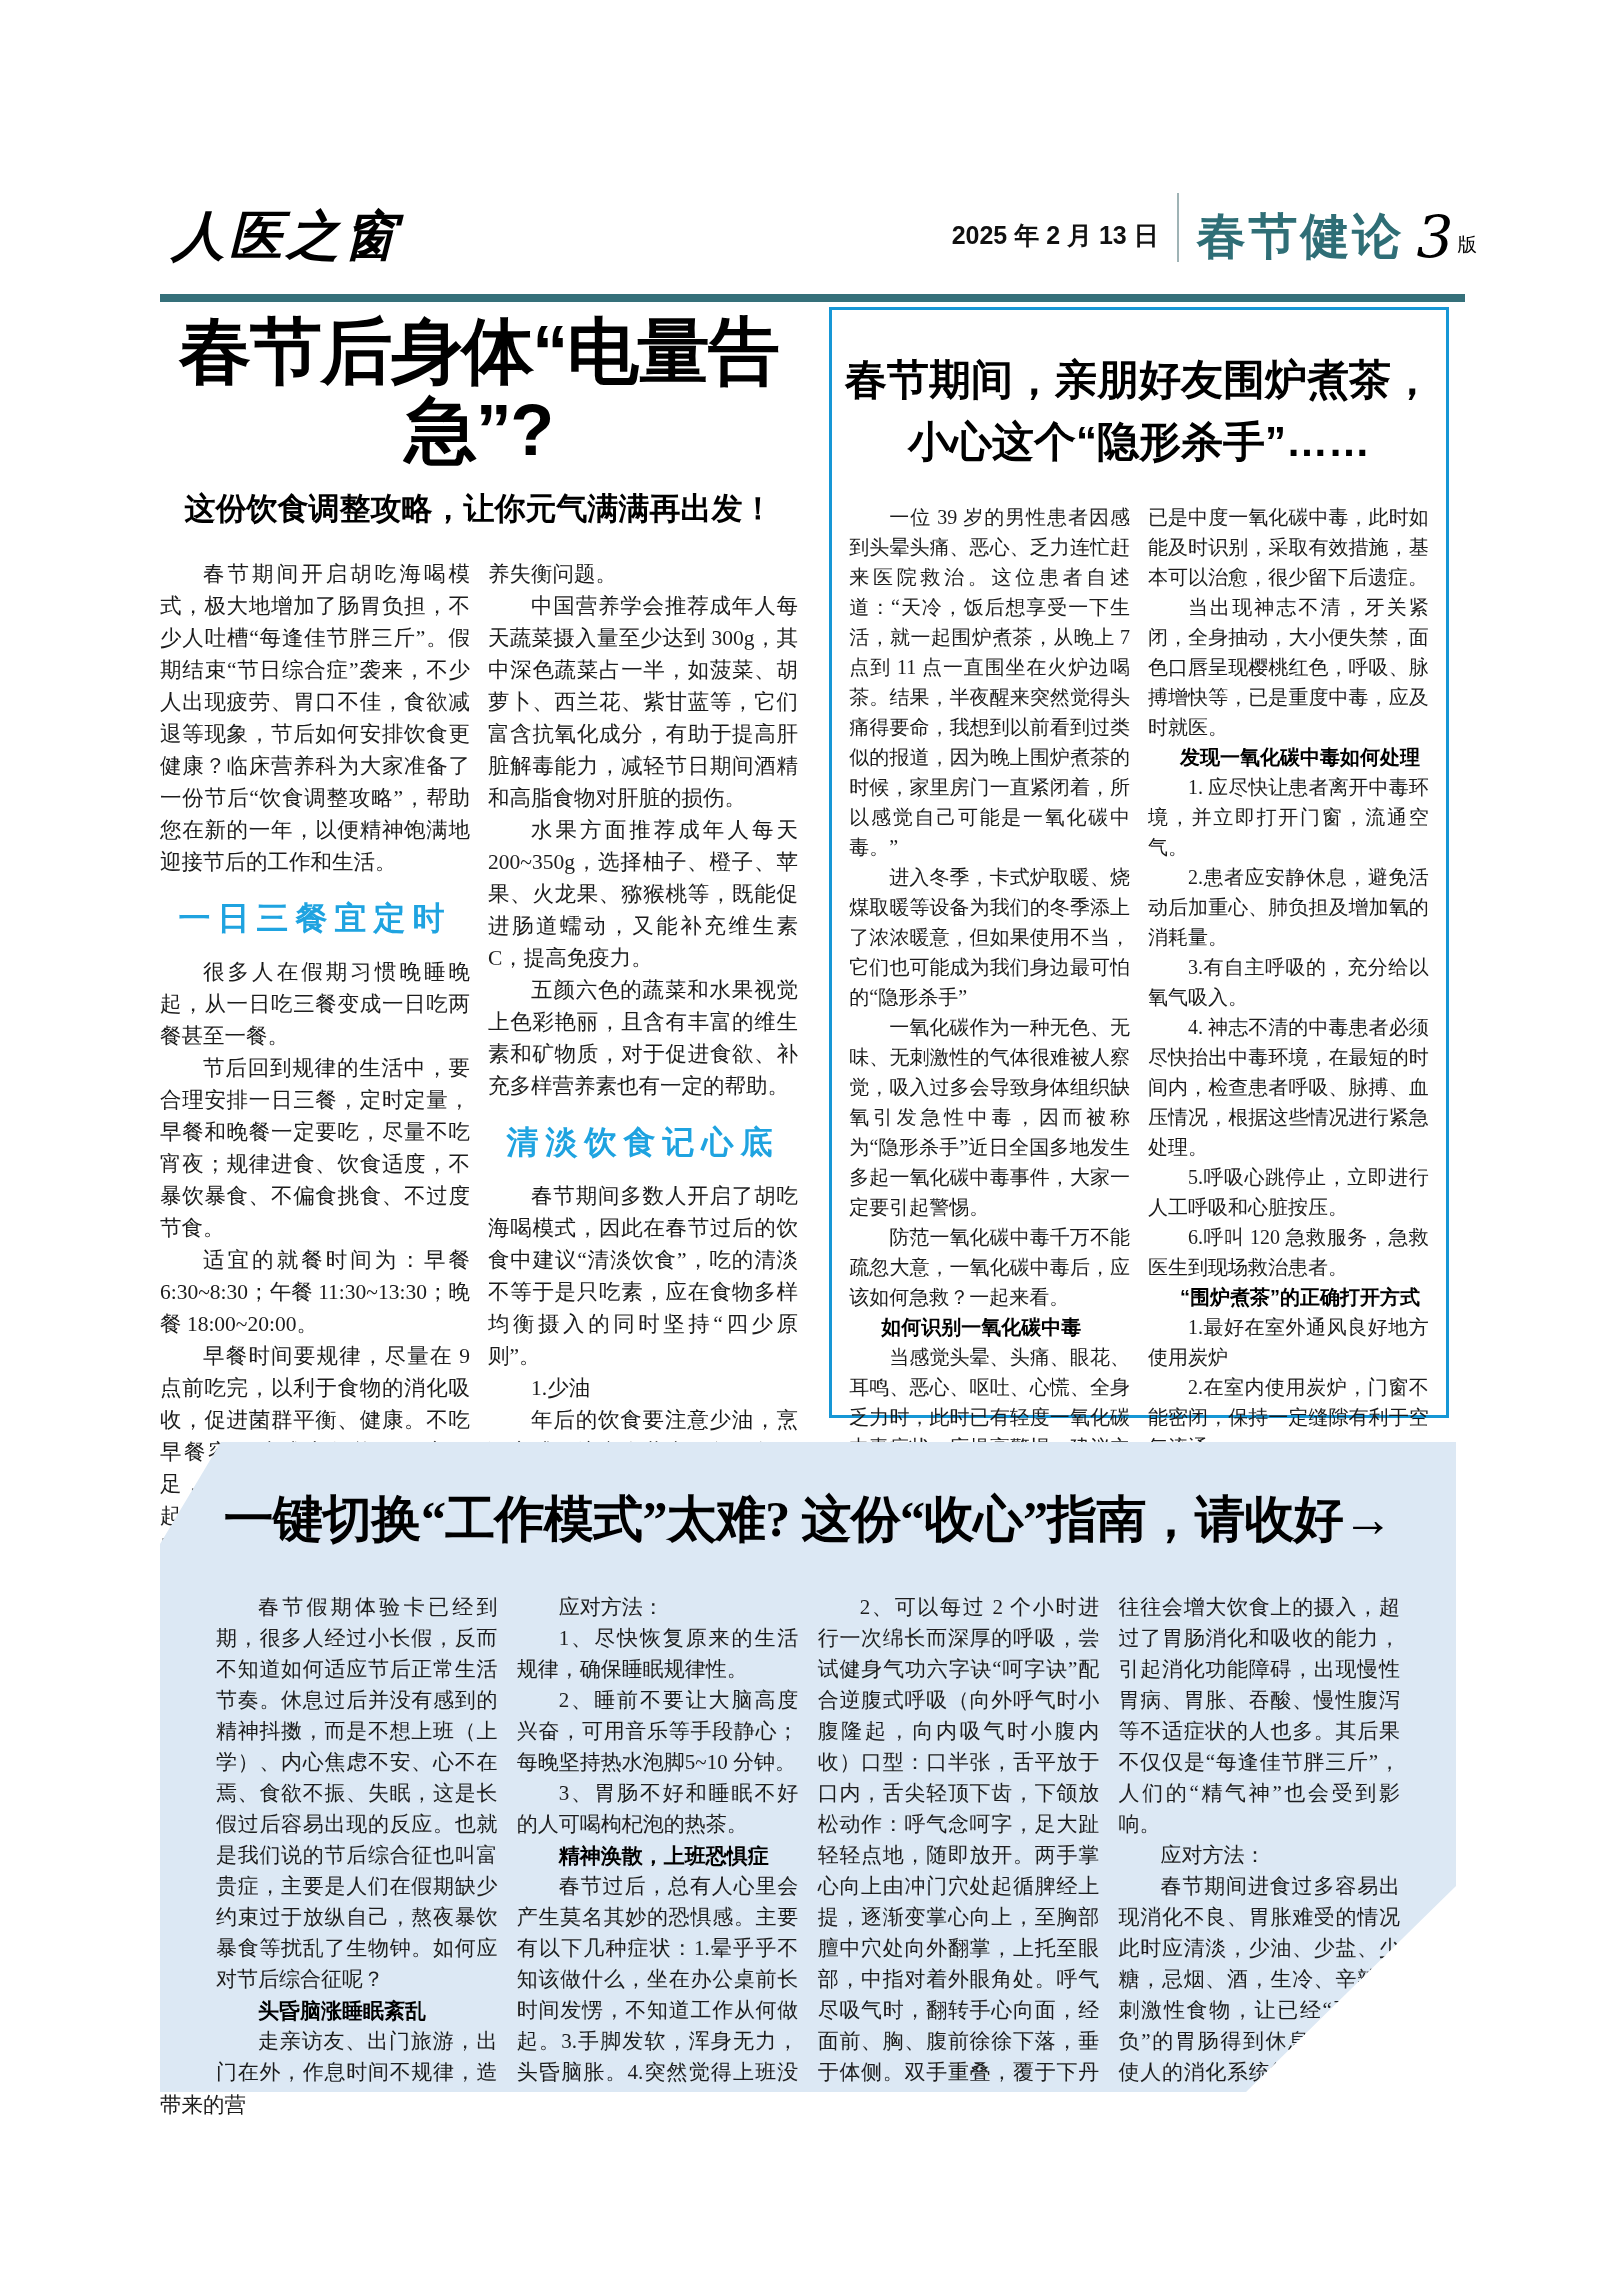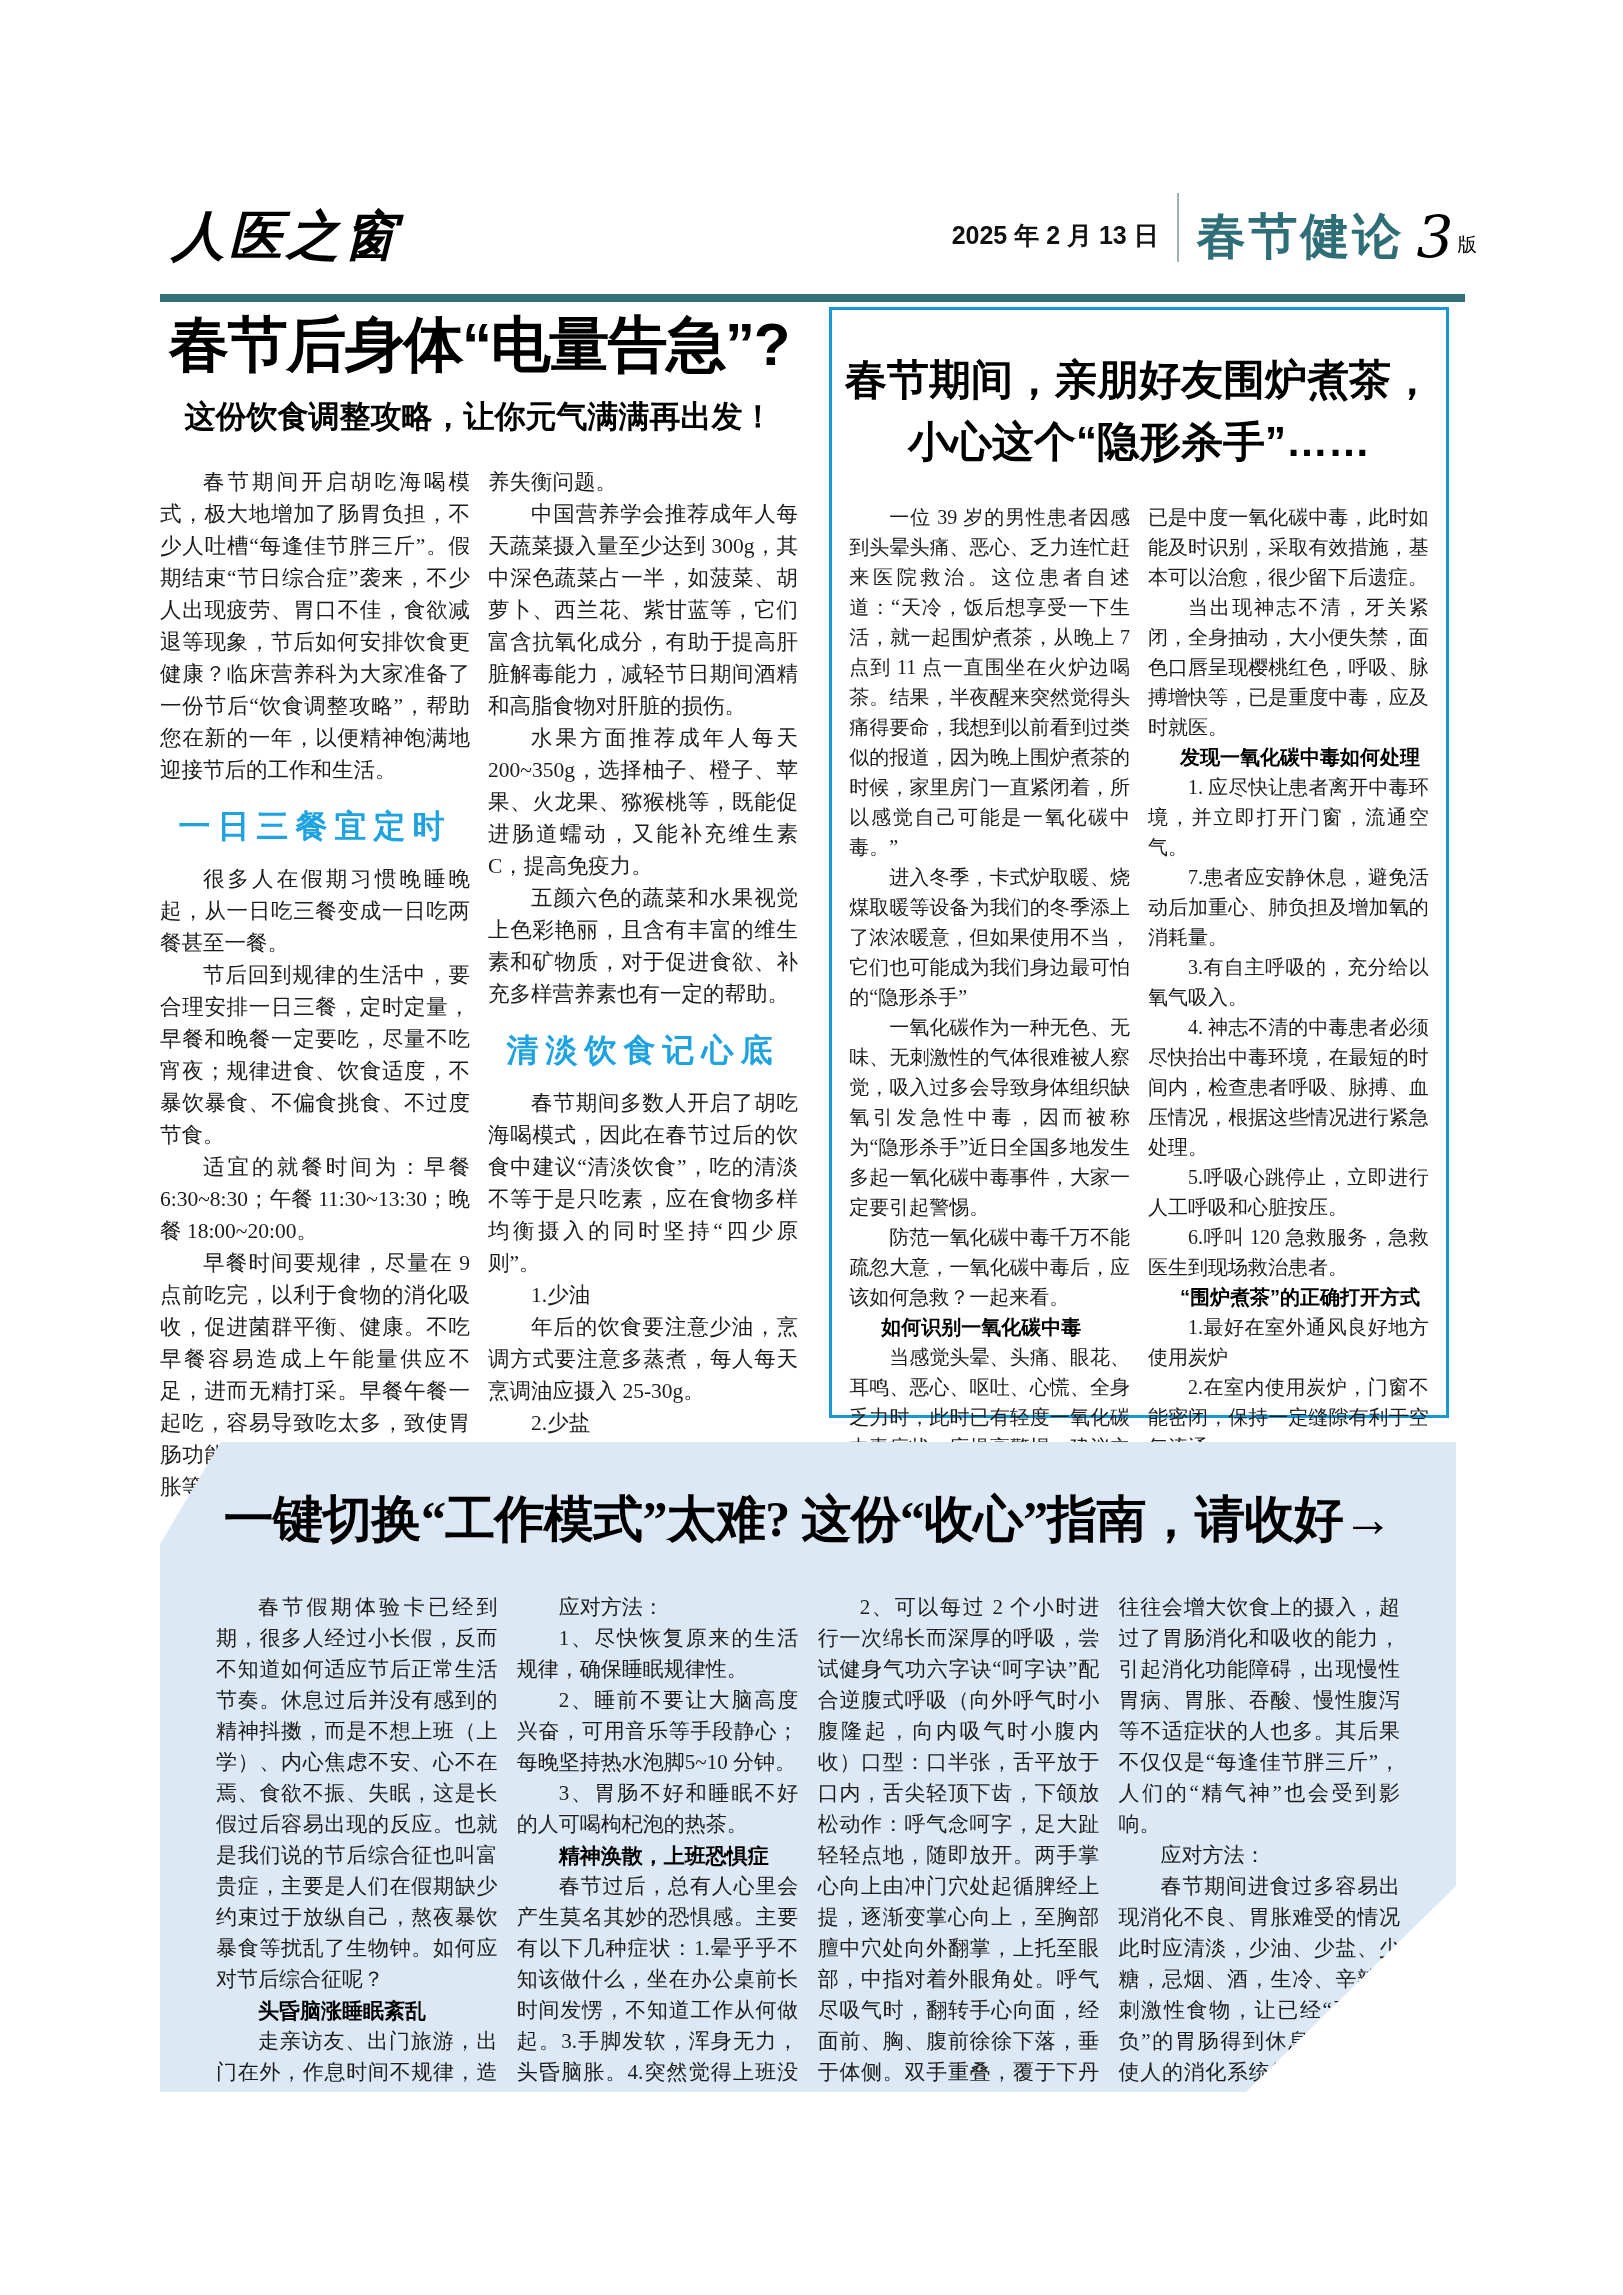--- a/index.html
+++ b/index.html
@@ -31,21 +31,21 @@
   .subhead-blue{font-family:"Liberation Sans",sans-serif;font-weight:bold;
         font-size:32px;line-height:1.2;color:#1fa3e0;text-align:center;
         letter-spacing:7px;text-indent:0;margin:21px 0 18px;}
   .byline{font-style:italic;text-align:right;padding-right:.6em;}
   .cols{display:flex;}
   .col{flex:1;}
 
   
   .art1{position:absolute;left:160px;top:312px;width:638px;}
   .art1-title{font-family:"Liberation Sans",sans-serif;font-weight:bold;
-        font-size:60px;letter-spacing:-1.4px;text-align:center;color:#000;line-height:1.1;}
+        font-size:72px;letter-spacing:-1.4px;text-align:center;color:#000;line-height:1.1;}
   .art1-sub{font-family:"Liberation Sans",sans-serif;font-weight:bold;
         font-size:31px;text-align:center;color:#000;margin-top:18px;}
   .art1 .cols{gap:18px;margin-top:28px;}
   .art1 .col{font-size:21.5px;line-height:32px;}
   .art1 .byline-inline{margin-top:-32px;}
 
   
   .box{position:absolute;left:829px;top:307px;width:620px;height:1111px;
        border:3.5px solid #1697d6;box-sizing:border-box;background:#fff;}
   .box-title{font-family:"Liberation Sans",sans-serif;font-weight:bold;
@@ -129,21 +129,21 @@
           <div class="para">防范一氧化碳中毒千万不能疏忽大意，一氧化碳中毒后，应该如何急救？一起来看。</div>
           <div class="subhead-bold">如何识别一氧化碳中毒</div>
           <div class="para">当感觉头晕、头痛、眼花、耳鸣、恶心、呕吐、心慌、全身乏力时，此时已有轻度一氧化碳中毒症状，应提高警惕，建议立刻开窗通风，吸入新鲜空气，症状可以很快减轻、消失。</div>
           <div class="para">除上述症状外，如果出现多汗、烦躁、走路不稳、皮肤苍白、意识模糊，老是感觉睡不醒、困倦乏力，则</div>
         </div>
         <div class="col">
           <div class="para no-indent">已是中度一氧化碳中毒，此时如能及时识别，采取有效措施，基本可以治愈，很少留下后遗症。</div>
           <div class="para">当出现神志不清，牙关紧闭，全身抽动，大小便失禁，面色口唇呈现樱桃红色，呼吸、脉搏增快等，已是重度中毒，应及时就医。</div>
           <div class="subhead-bold">发现一氧化碳中毒如何处理</div>
           <div class="para">1. 应尽快让患者离开中毒环境，并立即打开门窗，流通空气。</div>
-          <div class="para">7.患者应安静休息，避免活动后加重心、肺负担及增加氧的消耗量。</div>
+          <div class="para">2.患者应安静休息，避免活动后加重心、肺负担及增加氧的消耗量。</div>
           <div class="para">3.有自主呼吸的，充分给以氧气吸入。</div>
           <div class="para">4. 神志不清的中毒患者必须尽快抬出中毒环境，在最短的时间内，检查患者呼吸、脉搏、血压情况，根据这些情况进行紧急处理。</div>
           <div class="para">5.呼吸心跳停止，立即进行人工呼吸和心脏按压。</div>
           <div class="para">6.呼叫 120 急救服务，急救医生到现场救治患者。</div>
           <div class="subhead-bold">“围炉煮茶”的正确打开方式</div>
           <div class="para">1.最好在室外通风良好地方使用炭炉</div>
           <div class="para">2.在室内使用炭炉，门窗不能密闭，保持一定缝隙有利于空气流通</div>
           <div class="para">3.不宜长时间使用炭炉，使用时建议每半个小时开窗通风一次</div>
           <div class="para">4.用电陶炉等代替炭炉</div>
           <div class="para">“围炉煮茶”虽有趣，安全风险莫忘记，通风防火需牢记，警惕隐藏风险，这份安全提示请牢记！</div>

